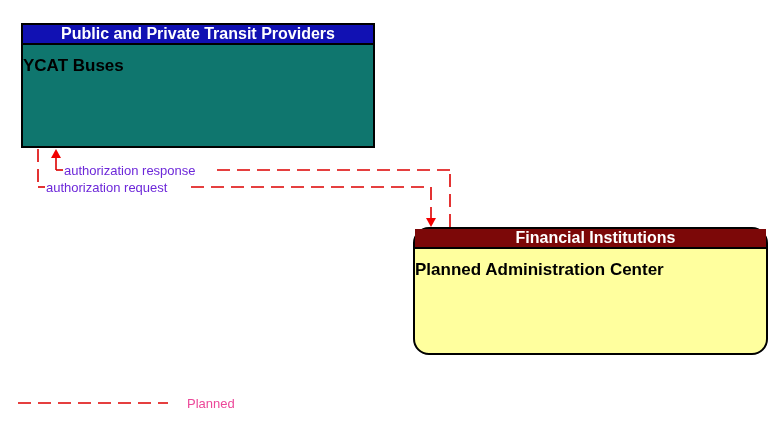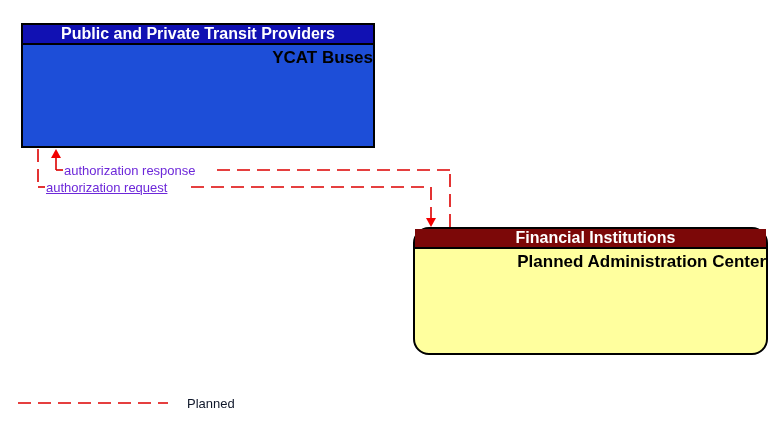--- a/index.html
+++ b/index.html
@@ -28,31 +28,31 @@
     text-align: center;
     font-weight: bold;
     font-size: 16px;
     color: #ffffff;
     line-height: 18px;
     height: 20px;
     white-space: nowrap;
     overflow: hidden;
   }
   .entity .nm {
-    text-align: right;
+    text-align: left;
     font-weight: bold;
     font-size: 17px;
     color: #000000;
-    padding-top: 3px;
+    padding-top: 11px;
     white-space: nowrap;
   }
   #entity-transit {
     left: 21px; top: 23px;
     width: 354px; height: 125px;
-    background: #1d4ed8;
+    background: #0f766e;
   }
   #entity-transit .hdr { background: #1111b3; }
   #entity-financial {
     left: 413px; top: 227px;
     width: 355px; height: 128px;
     background: #ffff9e;
     border-radius: 16px;
   }
   #entity-financial .hdr { background: #7c0808; padding-left: 10px; }
   
@@ -72,23 +72,23 @@
   
   .flow-label {
     position: absolute;
     font-size: 13px;
     color: #6d28d9;
     white-space: nowrap;
     background: #ffffff;
     line-height: 15px;
   }
   #label-response { left: 64px; top: 163px; }
-  #label-request  { left: 46px; top: 180px; text-decoration: underline; }
+  #label-request  { left: 46px; top: 180px; }
   #legend-label   { left: 187px; top: 396px; position: absolute;
-                    font-size: 13px; color: #0f172a; line-height: 15px; }
+                    font-size: 13px; color: #ec4899; line-height: 15px; }
 </style>
 </head>
 <body>
 
 <div id="canvas">
 
   <div class="entity" id="entity-transit">
     <div class="hdr">Public and Private Transit Providers</div>
     <div class="nm">YCAT Buses</div>
   </div>

